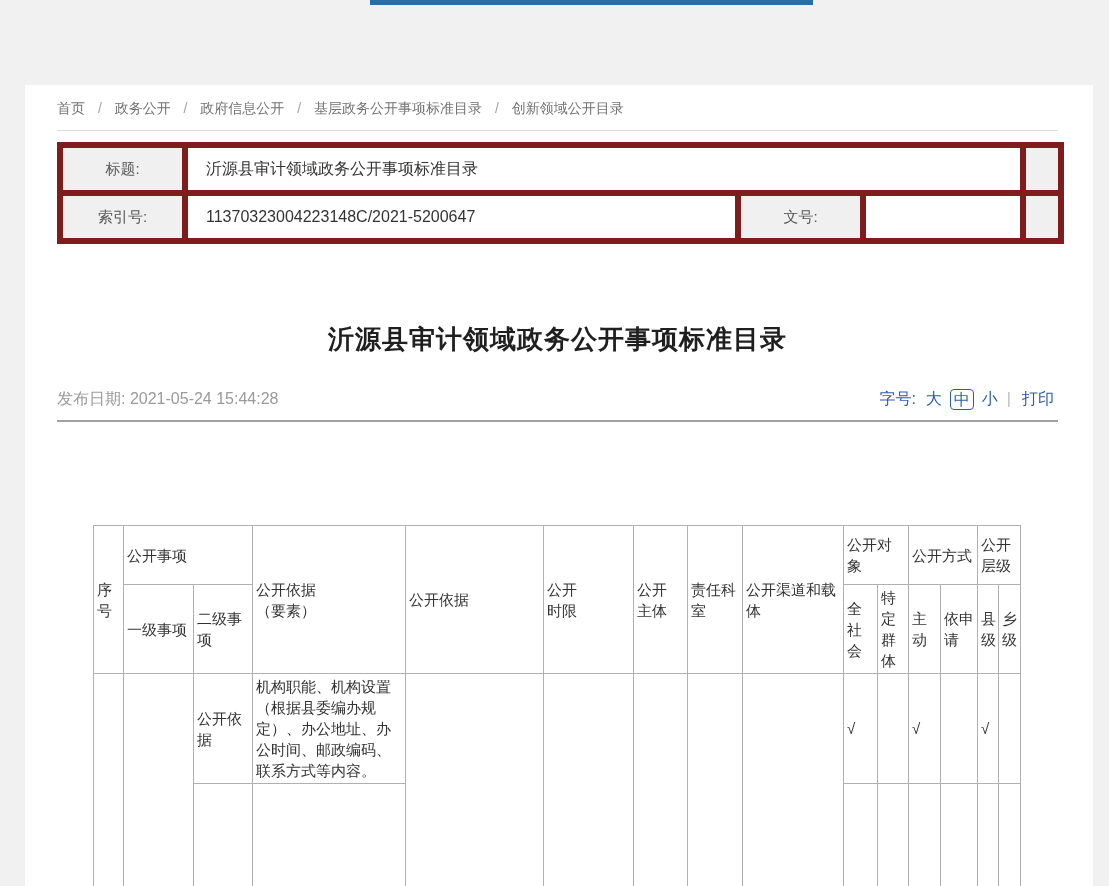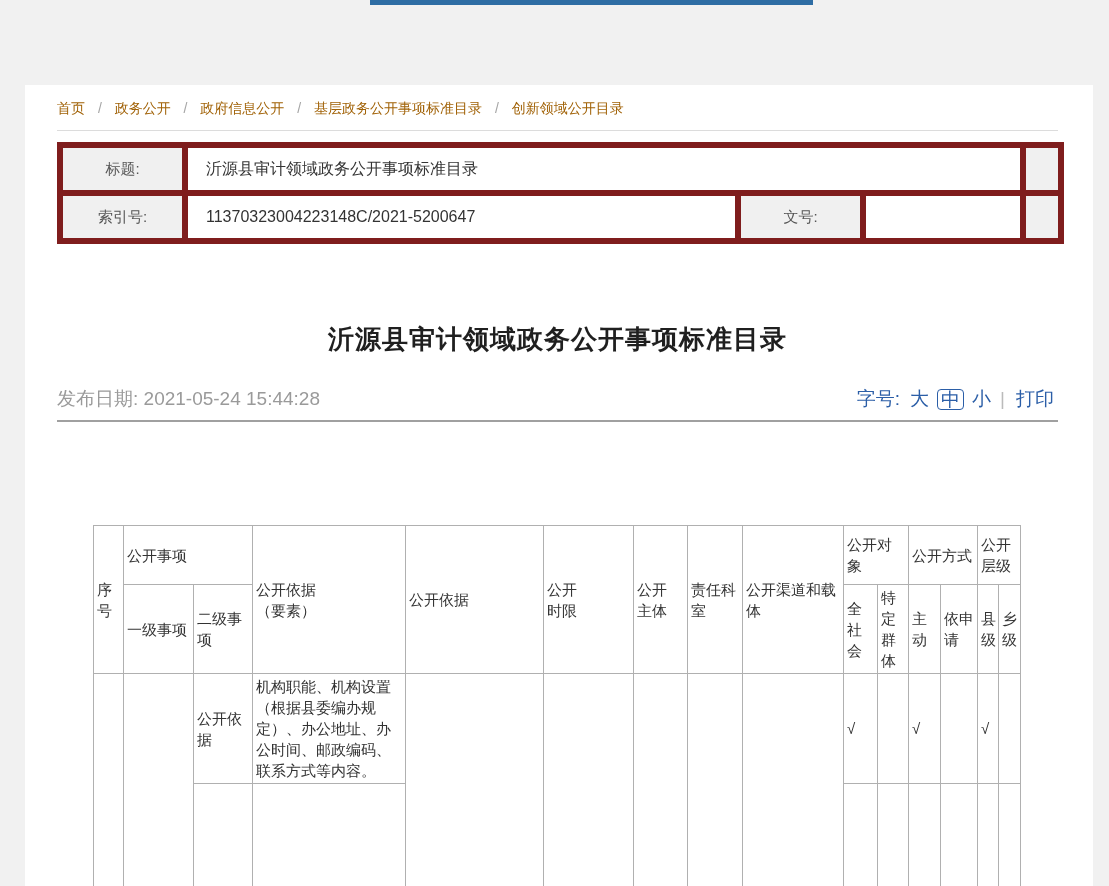--- a/index.html
+++ b/index.html
@@ -8,34 +8,34 @@
     background:#f1f1f1;
     font-family:"Liberation Sans","DejaVu Sans",sans-serif;
     -webkit-font-smoothing:antialiased;
   }
   .top-bar{position:absolute;left:370px;top:0;width:443px;height:5px;background:#2e6da4;}
   .card{position:absolute;left:25px;top:85px;width:1068px;height:900px;background:#ffffff;}
   .inner{margin:0 32px;width:1001px;}
 
   
   .breadcrumb{padding-top:13px;font-size:14px;color:#8f8f8f;line-height:20px;}
-  .breadcrumb a{color:#a16207;text-decoration:none;cursor:pointer;}
+  .breadcrumb a{color:#737373;text-decoration:none;cursor:pointer;}
   .breadcrumb .sep{color:#a5a5a5;margin:0 9px;}
   .rule{height:1px;background:#dcdcdc;margin-top:12px;}
 
   
   table.info{border-collapse:collapse;table-layout:fixed;width:1001px;margin-top:11px;}
   table.info td{border:6px solid #7f1d1d;height:40px;font-size:16px;color:#333;}
   table.info td.lbl{background:#f0f0f0;text-align:center;color:#555;font-size:15px;}
   table.info td.val{padding-left:18px;background:#fff;}
   table.info td.tail{background:#f0f0f0;}
 
   
   h1.art-title{margin:78px 0 0 0;text-align:center;font-size:26px;font-weight:bold;color:#1f1f1f;letter-spacing:1px;}
-  .meta{margin-top:30px;display:flex;justify-content:space-between;align-items:center;font-size:19px;height:24px;text-align:center;}
+  .meta{margin-top:30px;display:flex;justify-content:space-between;align-items:center;font-size:16px;height:24px;text-align:center;}
   .meta .left{color:#9a9a9a;}
   .meta .right{color:#2b5ea7;display:flex;align-items:center;}
   .meta .right .fs-label{margin-right:6px;}
   .meta .right a{color:#2b5ea7;text-decoration:none;cursor:pointer;margin:0 4px;}
   .meta .right a.box{border:1px solid #2b5ea7;border-radius:4px;padding:0 3px;line-height:19px;}
   .meta .right .pipe{color:#bbb;margin:0 7px 0 5px;}
   .rule2{height:2px;background:#a0a0a0;margin-top:9px;}
 
   
   table.catalog{border-collapse:collapse;table-layout:fixed;width:927px;margin:103px 0 0 36px;}

